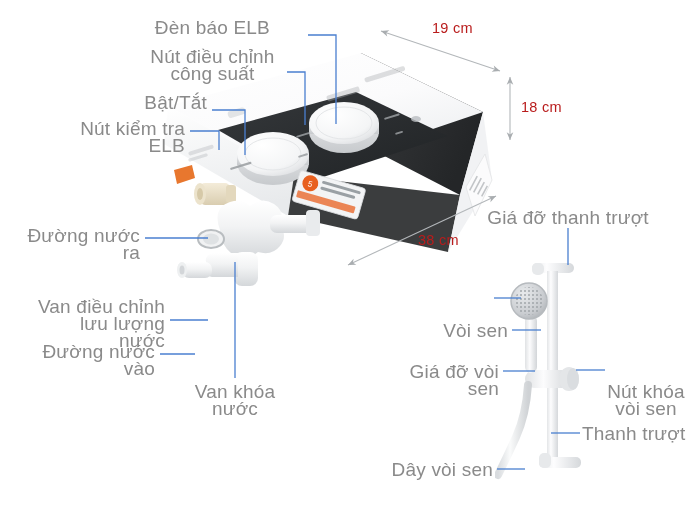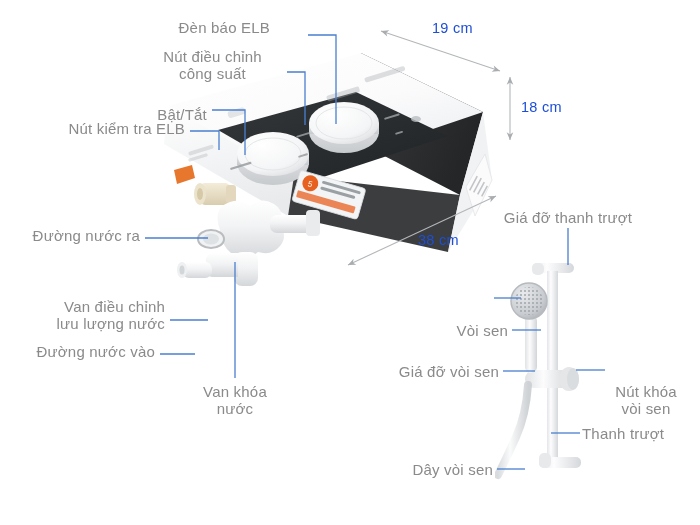--- a/index.html
+++ b/index.html
@@ -1,26 +1,26 @@
 <!DOCTYPE html>
 <html><head>
 <meta charset="utf-8">
 <style>
   html,body{margin:0;padding:0;background:#fff;}
   body{width:700px;height:525px;overflow:hidden;
        font-family:"Liberation Sans","DejaVu Sans",sans-serif;}
   #stage{position:relative;width:700px;height:525px;background:#ffffff;}
 
-  .lbl{position:absolute;color:#8a8a8a;font-size:15px;line-height:17px;
+  .lbl{position:absolute;color:#8a8a8a;font-size:19px;line-height:17px;
        white-space:pre-line;letter-spacing:.2px;}
   .lbl.r{text-align:right;}
   .lbl.c{text-align:center;}
   .lbl.l{text-align:left;}
 
-  .dim{position:absolute;color:#1d4ed8;font-size:14.5px;letter-spacing:.3px;}
+  .dim{position:absolute;color:#b91c1c;font-size:14.5px;letter-spacing:.3px;}
 
   svg.overlay{position:absolute;left:0;top:0;width:700px;height:525px;
               pointer-events:none;overflow:visible;}
 
   
   #heater{position:absolute;left:148px;top:20px;width:370px;height:275px;}
 
   
   #shower{position:absolute;left:495px;top:245px;width:120px;height:270px;}
 </style>
@@ -289,21 +289,21 @@
       <line x1="510" y1="77" x2="510" y2="140" marker-start="url(#arrR)" marker-end="url(#arrL)"></line>
       <line x1="348" y1="265" x2="496" y2="196" marker-start="url(#arrR)" marker-end="url(#arrL)"></line>
     </g>
   </svg>
 
   <div class="lbl r" style="left:90px;top:19px;width:180px;">Đèn báo ELB</div>
 
   <div class="lbl c" style="left:140px;top:48px;width:145px;">Nút điều chỉnh
 công suất</div>
 
-  <div class="lbl r" style="left:82px;top:94px;width:125px;margin-top:12px;">Bật/Tắt</div>
+  <div class="lbl r" style="left:82px;top:94px;width:125px;">Bật/Tắt</div>
 
   <div class="lbl r" style="left:40px;top:120px;width:145px;">Nút kiểm tra ELB</div>
 
   <div class="lbl r" style="left:10px;top:227px;width:130px;text-align:right;">Đường nước ra</div>
 
   <div class="lbl r" style="left:30px;top:298px;width:135px;">Van điều chỉnh
 lưu lượng nước</div>
 
   <div class="lbl c" style="left:182px;top:383px;width:106px;">Van khóa
 nước</div>

